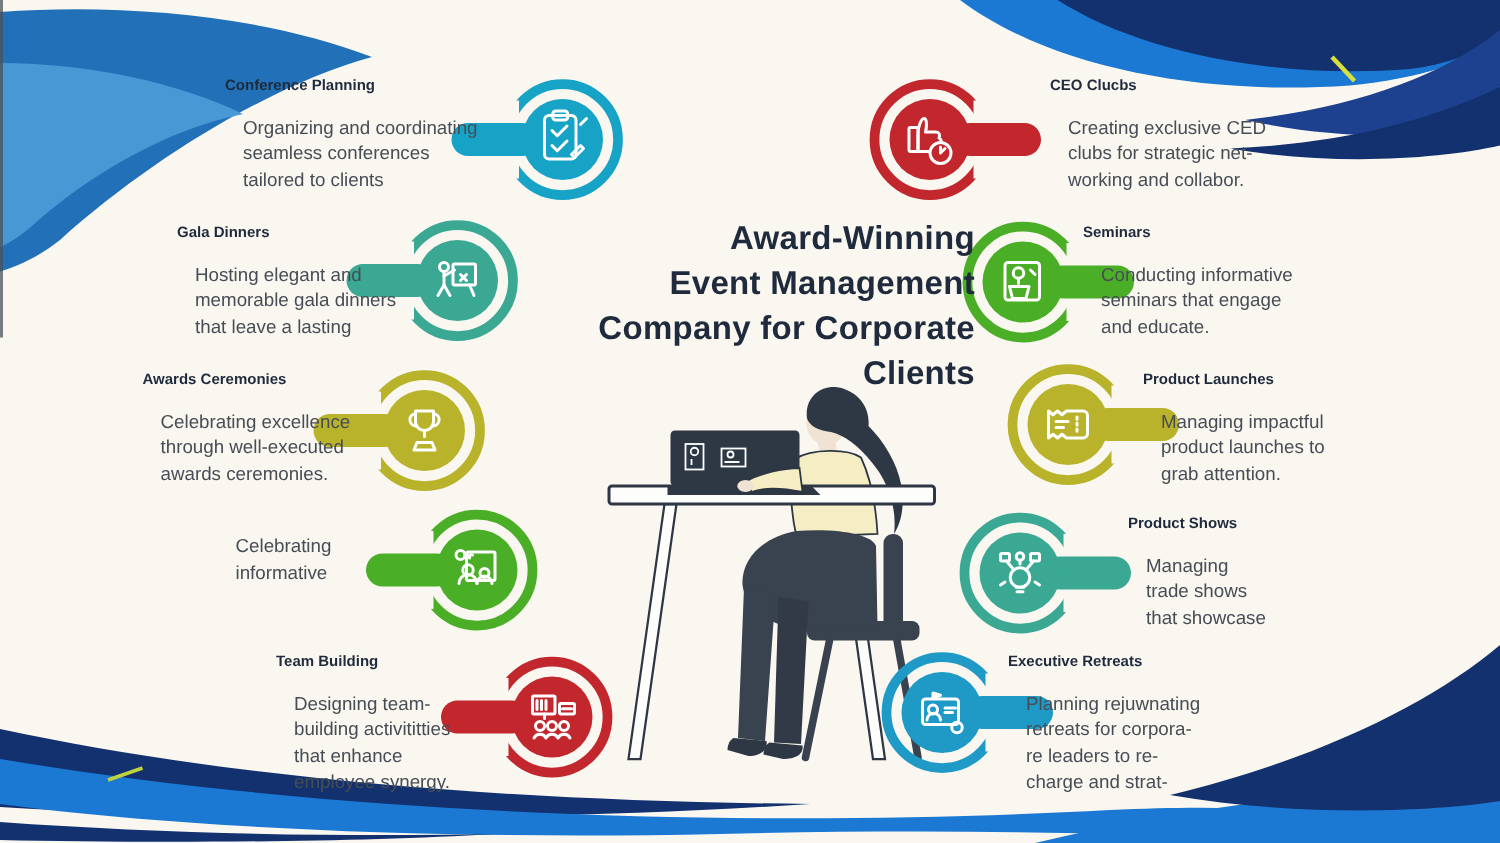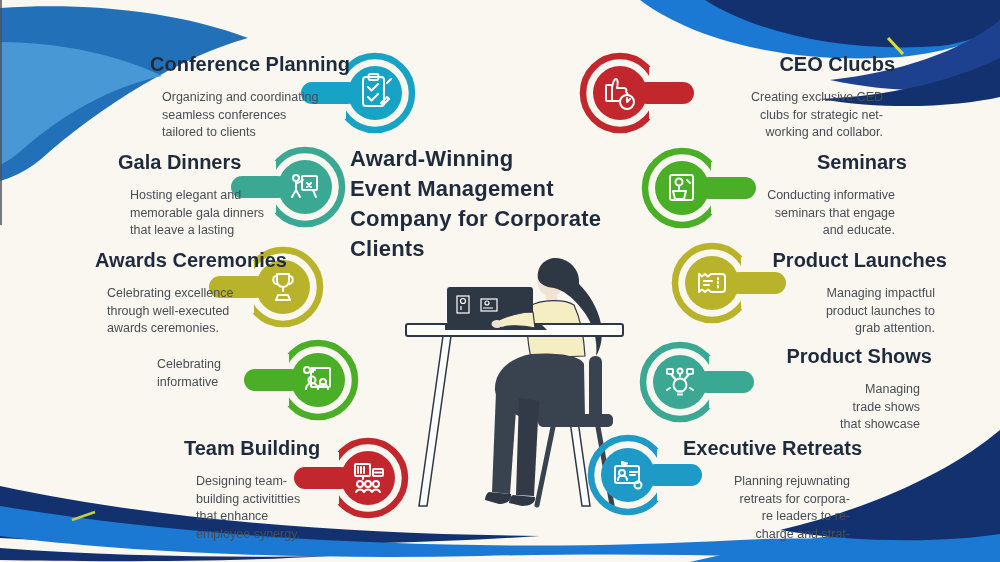--- a/index.html
+++ b/index.html
@@ -5,33 +5,33 @@
   html,body{margin:0;padding:0;background:#e8e8e8;}
   .canvas{
     position:relative;width:1000px;height:562px;margin:0 auto;overflow:hidden;
     background:var(--background,#faf7f1);
     font-family:"Liberation Sans",sans-serif;
   }
   .deco{position:absolute;z-index:0;pointer-events:none;}
   .edge-line{position:absolute;left:0;top:0;width:2px;height:225px;background:#4b5058;opacity:.75;z-index:0;}
   .page-title{
     position:absolute;left:350px;top:144px;width:300px;margin:0;z-index:2;
-    font-size:22px;font-weight:700;line-height:30px;text-align:left;
+    font-size:22px;font-weight:700;line-height:30px;text-align:right;
     color:var(--heading-text,#1f2b3c);white-space:pre-line;letter-spacing:.2px;
   }
   .txt{position:absolute;z-index:2;}
   .txt h3{
-    margin:0 0 7px 0;font-size:20px;font-weight:700;color:var(--heading-text,#232a33);
+    margin:0 0 7px 0;font-size:10px;font-weight:700;color:var(--heading-text,#232a33);
     white-space:pre-line;line-height:1.25;
   }
   .txt p{
     margin:12px;font-size:12.5px;color:var(--body-text,#474d55);line-height:1.4;
     white-space:pre-line;
   }
-  .txt.right{text-align:right;}
+  .txt.right{text-align:left;}
   .badge{position:absolute;z-index:1;width:120px;height:92px;}
   .badge svg{display:block;}
   .af{fill:var(--accent,#888);}
   .as{fill:none;stroke:var(--accent,#888);stroke-width:6.5;}
   .bgp{fill:var(--background,#faf7f1);}
   .icon{stroke:#fff;fill:none;stroke-width:2;stroke-linecap:round;stroke-linejoin:round;}
   .icon .fillacc{fill:var(--accent,#888);stroke:#fff;stroke-width:2;}
   .illus{position:absolute;left:393px;top:246px;z-index:1;}
 </style>
 </head>

